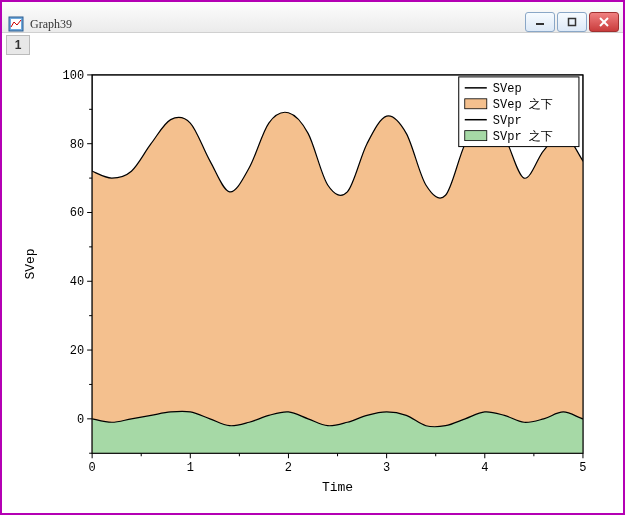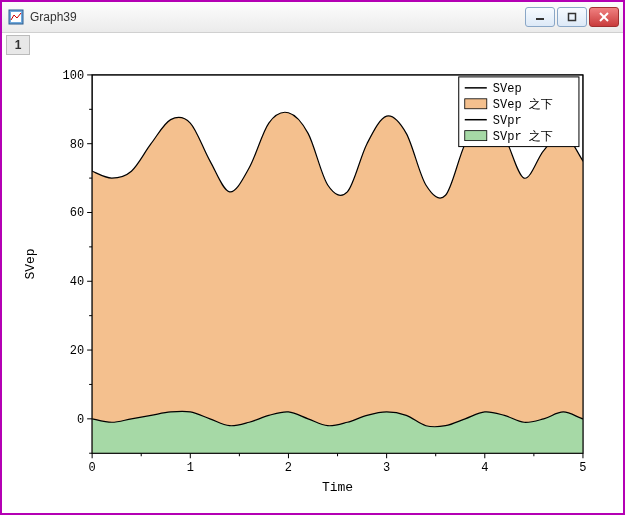--- a/index.html
+++ b/index.html
@@ -17,23 +17,24 @@
     background: #fff;
     display: flex;
     flex-direction: column;
     box-sizing: border-box;
   }
   .titlebar {
     height: 30px;
     background: linear-gradient(to bottom, #fdfdfd, #ebebeb);
     border-bottom: 1px solid #d0d0d0;
     display: flex;
-    align-items: center;
+    align-items: flex-end;
     padding: 0 4px 0 6px;
     position: relative;
+    font-family: Liberation Serif, serif;
   }
   .titlebar .icon {
     width: 16px;
     height: 16px;
     margin-right: 6px;
     display: flex;
     align-items: center;
     justify-content: center;
   }
   .titlebar .title {

